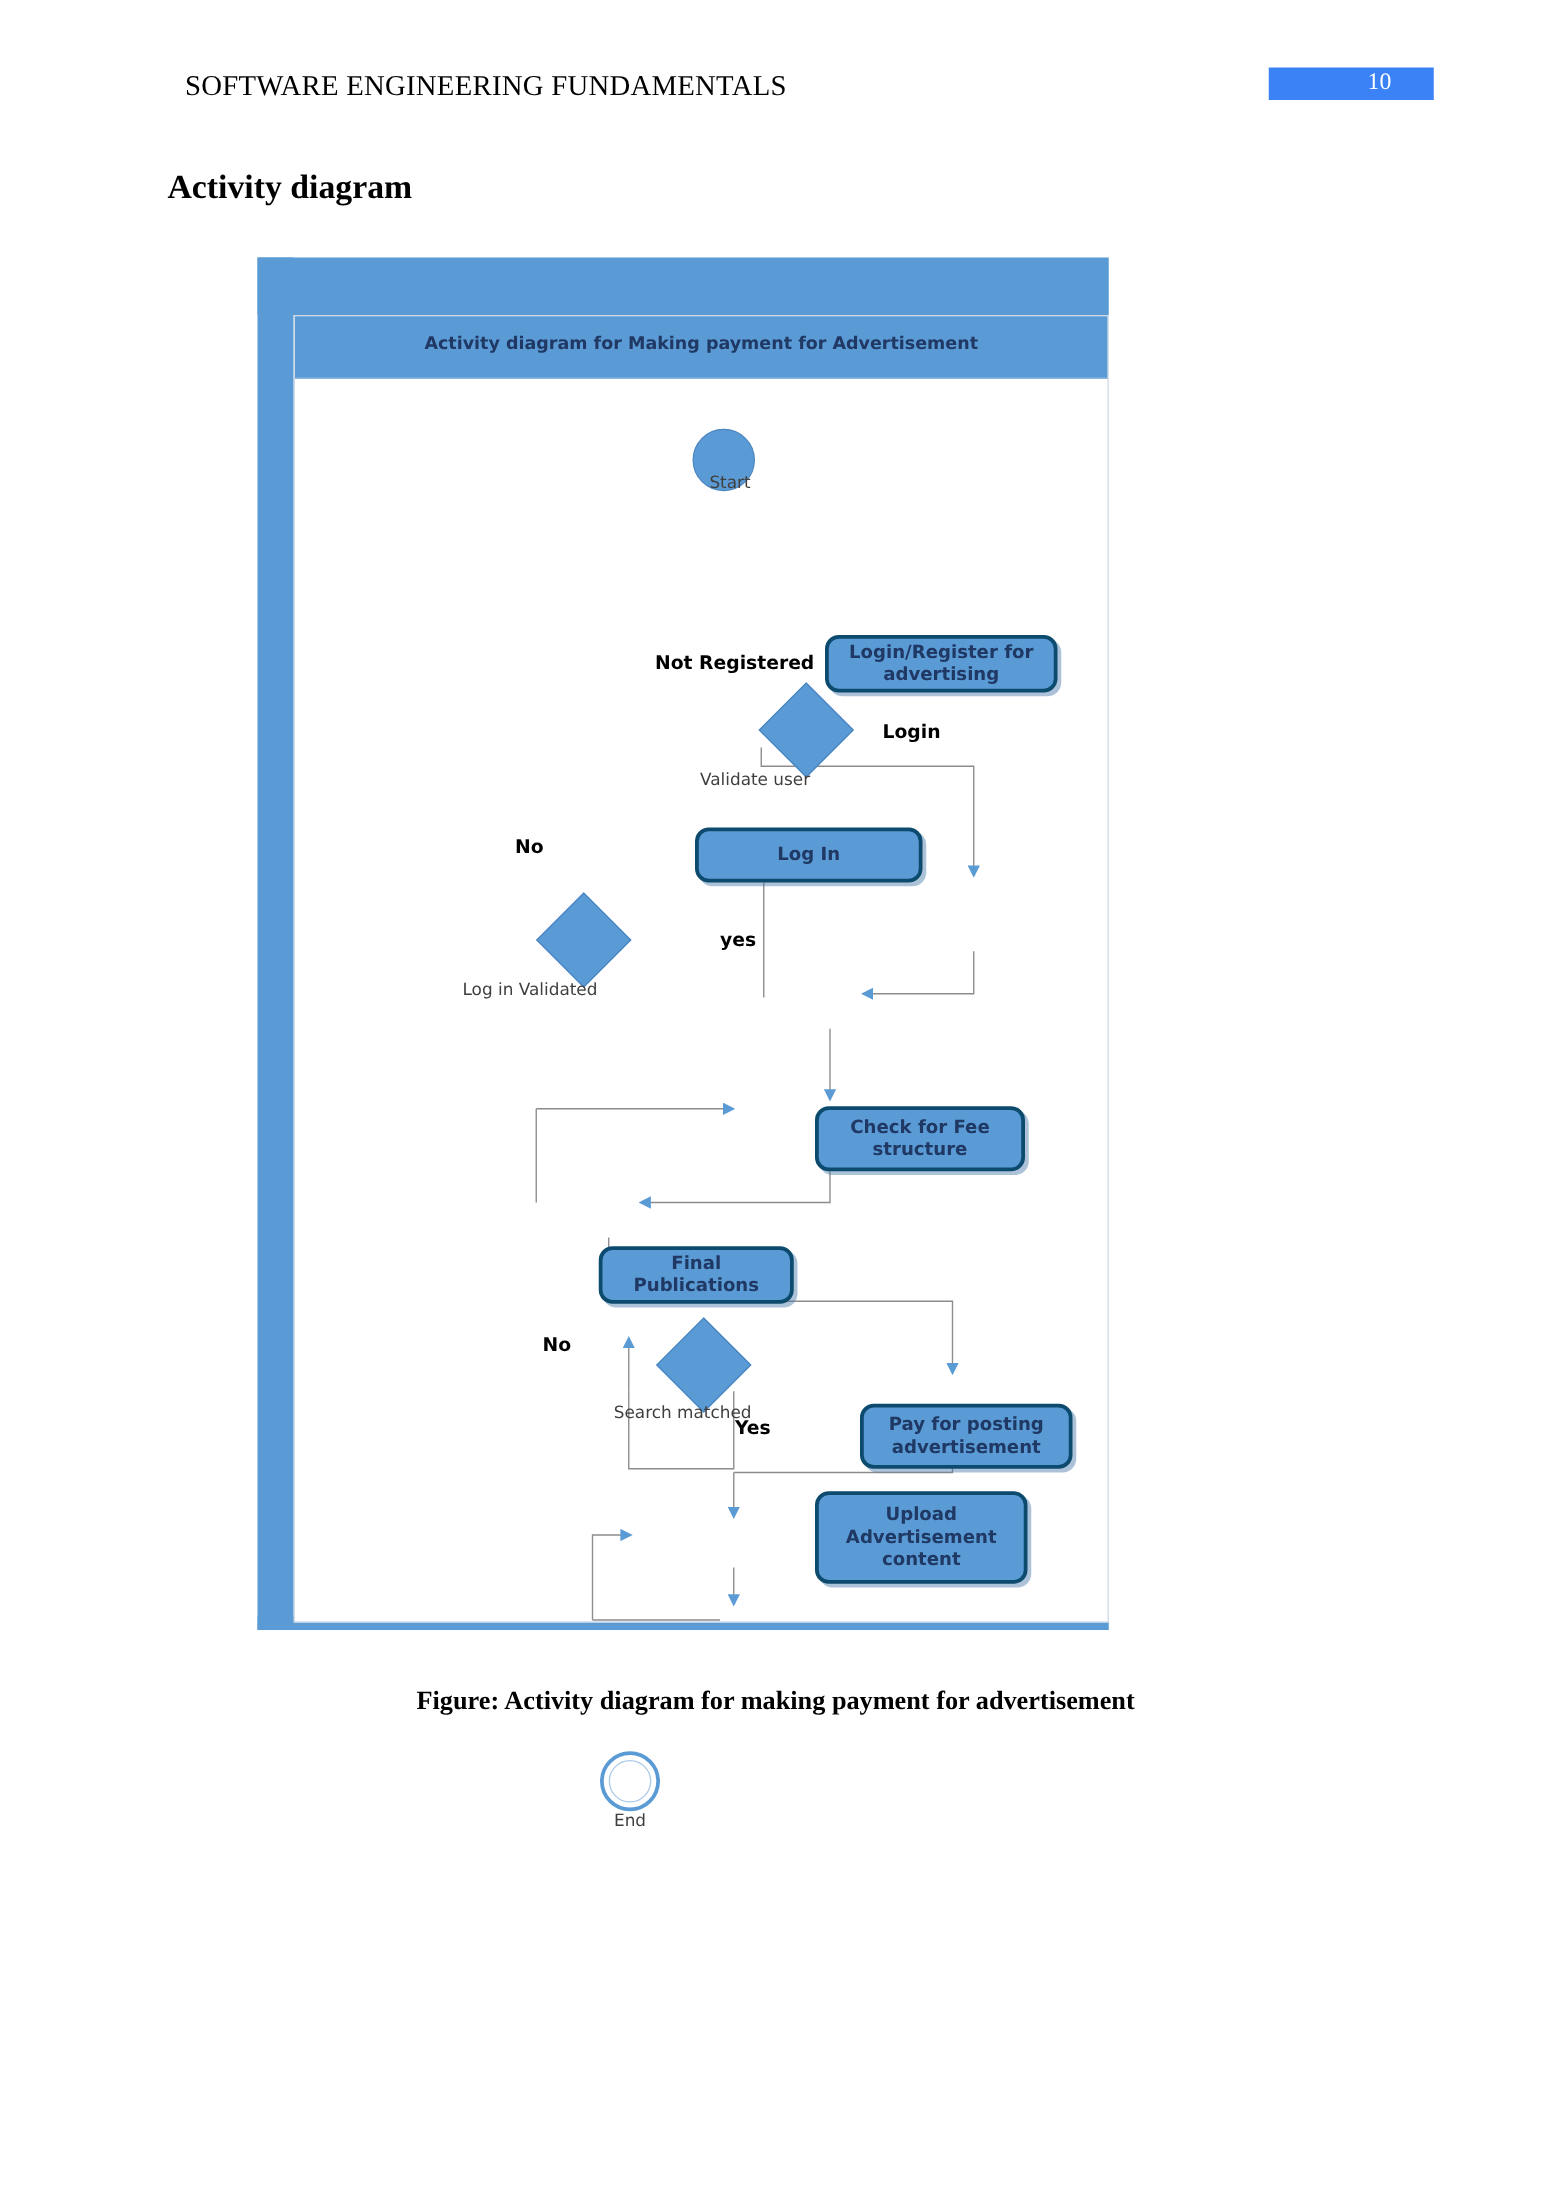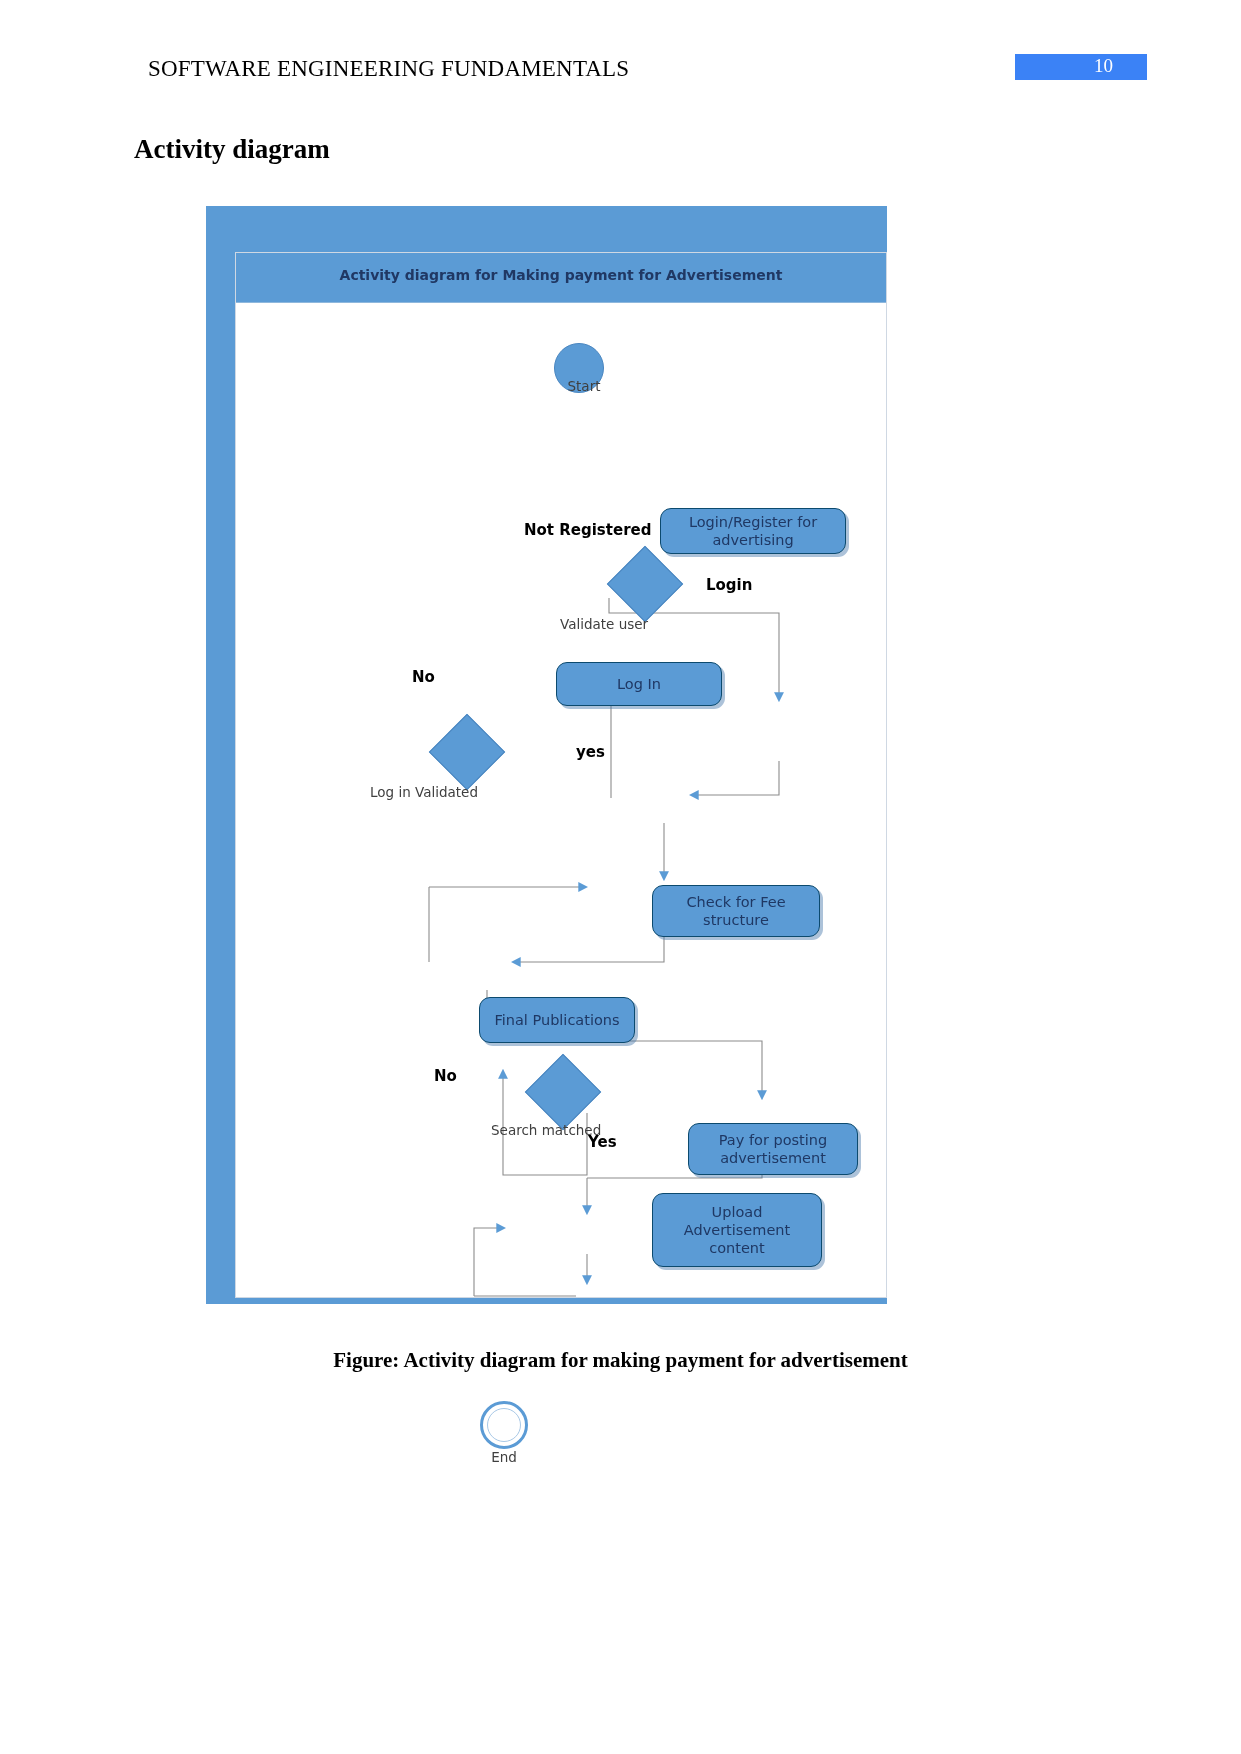--- a/index.html
+++ b/index.html
@@ -52,24 +52,24 @@
     position:absolute;left:0;top:0;width:100%;height:50px;background:#5b9bd5;
     border-bottom:1px solid #8fb8dd;box-sizing:border-box;
   }
   .band-text{
     position:absolute;width:100%;top:14px;text-align:center;
     font-family:"DejaVu Sans",sans-serif;font-size:14px;font-weight:600;color:#203864;
   }
 
   
   .node{
-    position:absolute;background:#5b9bd5;border:1px solid #0c4a6e;border-radius:11px;
+    position:absolute;background:#5b9bd5;border:3px solid #0c4a6e;border-radius:11px;
     box-shadow:3px 3px 0 rgba(70,120,170,.45);
     display:flex;align-items:center;justify-content:center;text-align:center;
-    font-family:"DejaVu Sans",sans-serif;font-size:14.5px;font-weight:400;color:#1f3864;
+    font-family:"DejaVu Sans",sans-serif;font-size:14.5px;font-weight:700;color:#1f3864;
     line-height:1.25;box-sizing:border-box;padding:2px 6px;
   }
   .startnode{
     position:absolute;width:48px;height:48px;border-radius:50%;
     background:#5b9bd5;border:1px solid #4a86c0;
   }
   .endnode{
     position:absolute;width:48px;height:48px;border-radius:50%;
     background:#ffffff;border:3px solid #5b9bd5;box-sizing:border-box;
   }
@@ -165,21 +165,21 @@
       </svg>
 
       <div class="startnode" style="left:318px;top:90px;"></div>
       <div class="lbl" style="left:318px;top:125px;width:60px;text-align:center;">Start</div>
 
       <div class="node" style="left:424px;top:255px;width:186px;height:46px;">Login/Register for advertising</div>
 
       <div class="diamond" style="left:382px;top:304px;"></div>
       <div class="lbl" style="left:324px;top:363px;">Validate user</div>
 
-      <div class="node" style="left:320px;top:409px;width:166px;height:44px;">Log In</div>
+      <div class="node" style="left:320px;top:409px;width:182px;height:44px;">Log In</div>
 
       <div class="diamond" style="left:204px;top:472px;"></div>
       <div class="lbl" style="left:134px;top:531px;">Log in Validated</div>
 
 
       <div class="node" style="left:416px;top:632px;width:168px;height:52px;">Check for Fee structure</div>
 
       <div class="node" style="left:243px;top:744px;width:156px;height:46px;">Final Publications</div>
 
       <div class="diamond" style="left:300px;top:812px;"></div>

